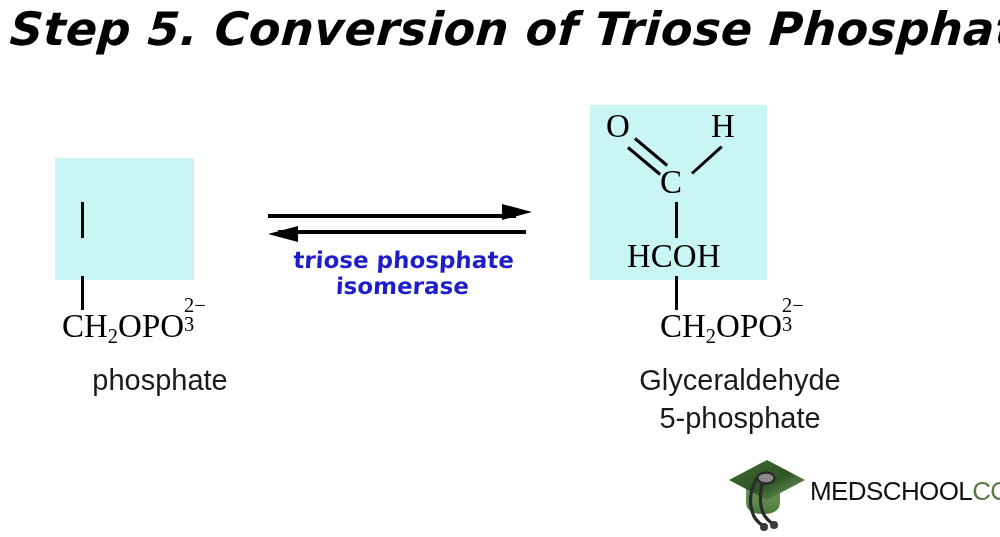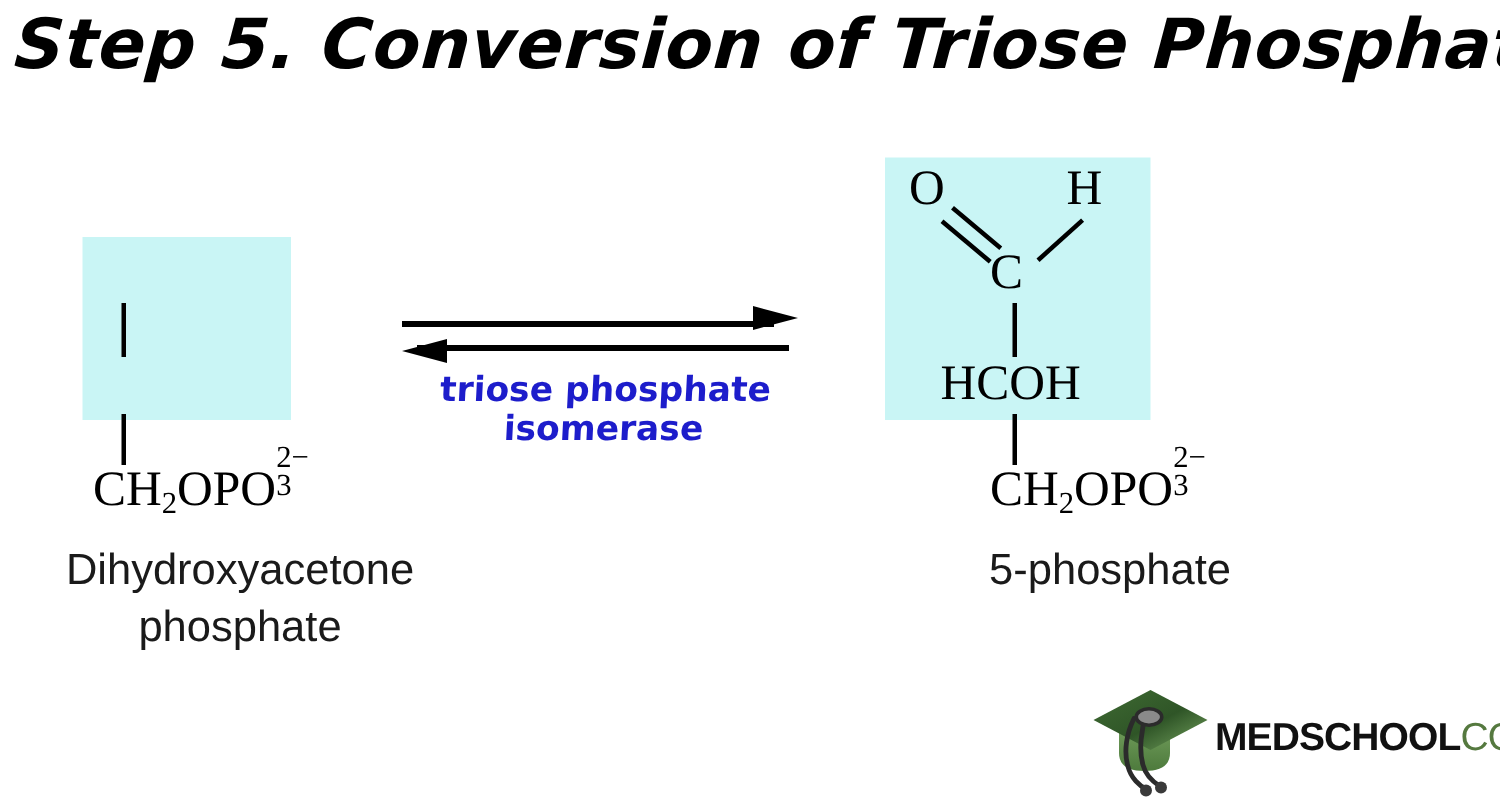--- a/index.html
+++ b/index.html
@@ -172,21 +172,21 @@
   #logo-mark { position: absolute; left: 0px; top: 0px; width: 82px; height: 78px; }
   #logo-wordmark {
     position: absolute;
     left: 84px;
     top: 20px;
     font-family: "Liberation Sans", sans-serif;
     font-size: 26px;
     letter-spacing: -0.6px;
     white-space: nowrap;
   }
-  #logo-word-med { font-weight: 700; color: #111111; }
+  #logo-word-med { font-weight: 400; color: #111111; }
   #logo-word-coach { font-weight: 400; color: #55793f; }
 </style>
 </head>
 <body>
 
 <div id="slide-title">Step 5. Conversion of Triose Phosphate</div>
 
 <div id="reaction">
 
   <div class="highlight-box" id="highlight-left"></div>
@@ -223,25 +223,25 @@
     <div class="arrow-line" id="arrow-line-bottom"></div>
     <div class="arrow-head" id="arrow-head-left"></div>
   </div>
 
   <div id="enzyme-label">
     <div>triose phosphate</div>
     <div>isomerase</div>
   </div>
 
   <div class="caption" id="caption-left">
-    <div>Dihydroxyacetone</div>
     <div>phosphate</div>
   </div>
 
   <div class="caption" id="caption-right">
+    <div>Glyceraldehyde</div>
     <div>5-phosphate</div>
   </div>
 
 </div>
 
 <div id="logo">
 
   <svg id="logo-mark" viewBox="0 0 82 78">
     <defs>
       <linearGradient id="capTop" x1="0" y1="0" x2="1" y2="1">

